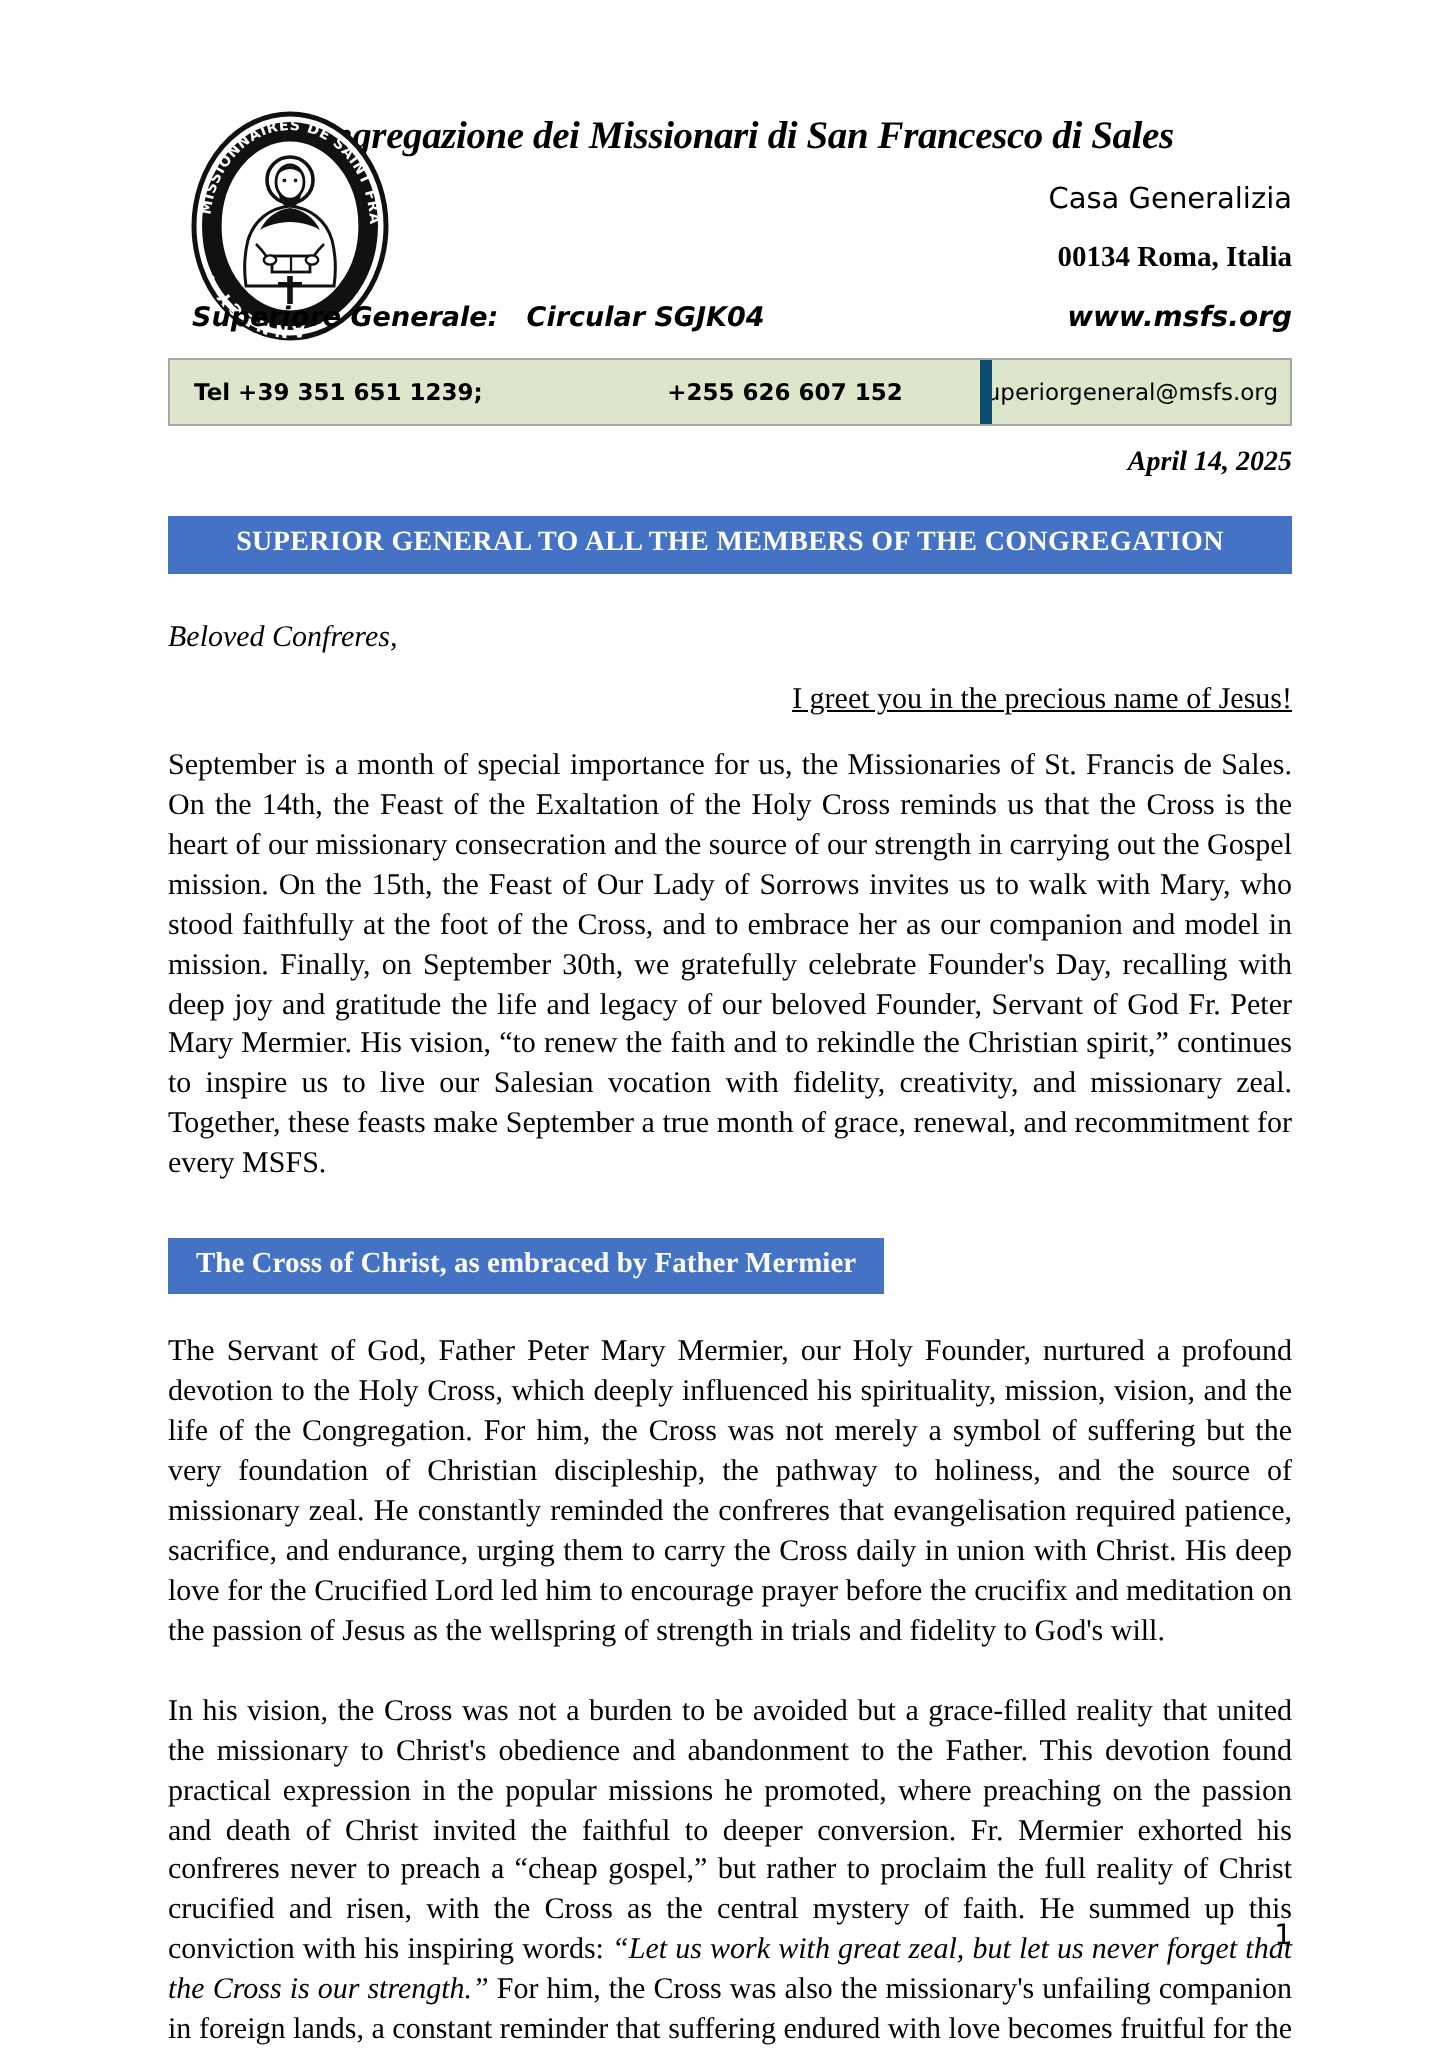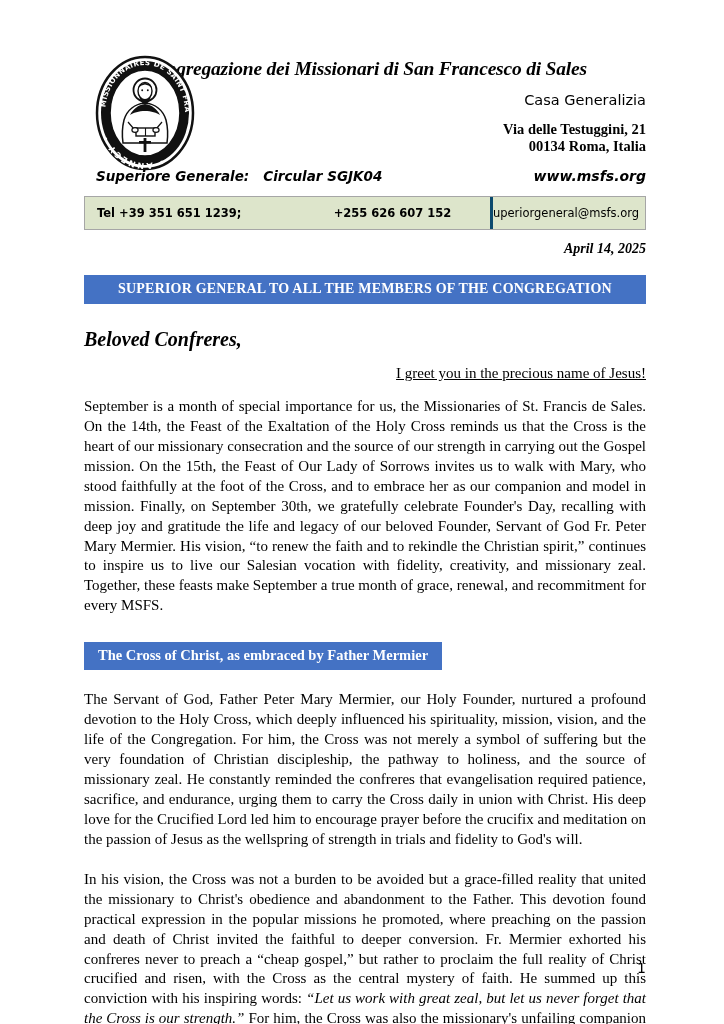--- a/index.html
+++ b/index.html
@@ -119,21 +119,21 @@
   }
   .cell-tel2 {
     flex: 0 0 195px;
     font-weight: bold;
     justify-content: center;
   }
   .cell-mail {
     flex: 1 1 auto;
     justify-content: flex-end;
     padding-right: 6px;
-    border-left: 3px solid #0c4a6e;
+    border-left: 6px solid #0c4a6e;
   }
 
   .date-line {
     text-align: right;
     font-style: italic;
     font-weight: bold;
     font-size: 14px;
     margin-top: 11px;
   }
 
@@ -158,22 +158,22 @@
     font-weight: bold;
     font-size: 14.5px;
     padding: 5px 14px 6px 14px;
     box-sizing: border-box;
     text-align: center;
   }
 
   
   .salutation {
     font-style: italic;
-    font-weight: bold;
-    font-size: 20px;
+    font-weight: normal;
+    font-size: 15px;
     margin-top: 24px;
   }
   p.body-text {
     font-size: 15px;
     line-height: 1.33;
     margin: 13px 0 0 0;
     text-align: justify;
   }
   p.first-greet {
     text-align: right;
@@ -248,21 +248,20 @@
 
             <rect x="51.6" y="84" width="2.8" height="14"></rect>
             <rect x="47" y="87" width="12" height="2.4"></rect>
           </g>
         </svg>
       </div>
 
       <div class="org-title">Congregazione dei Missionari di San Francesco di Sales</div>
       <div class="casa">Casa Generalizia</div>
       <div class="address">
-        <div>Via delle Testuggini, 21</div>
         <div>00134 Roma, Italia</div>
       </div>
 
       <div class="role-row">
         <div class="role-left"><span>Superiore Generale:</span>&nbsp;&nbsp;&nbsp;<span>Circular SGJK04</span></div>
         <div class="role-right">www.msfs.org</div>
       </div>
     </div>
 
     <div class="contact-bar">

